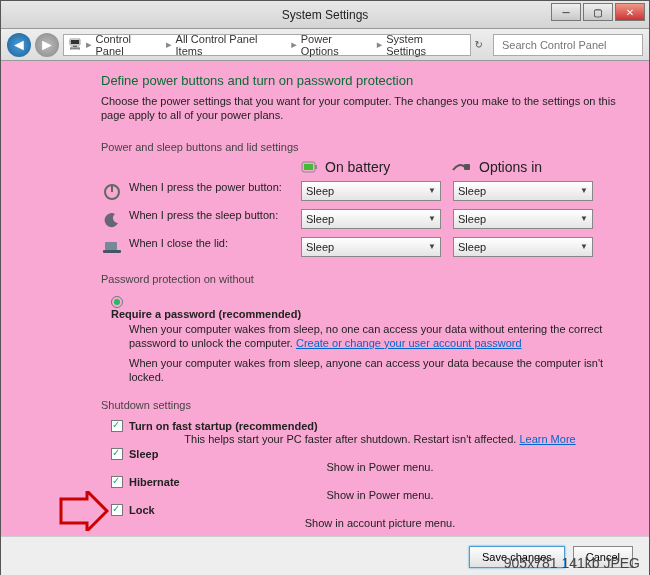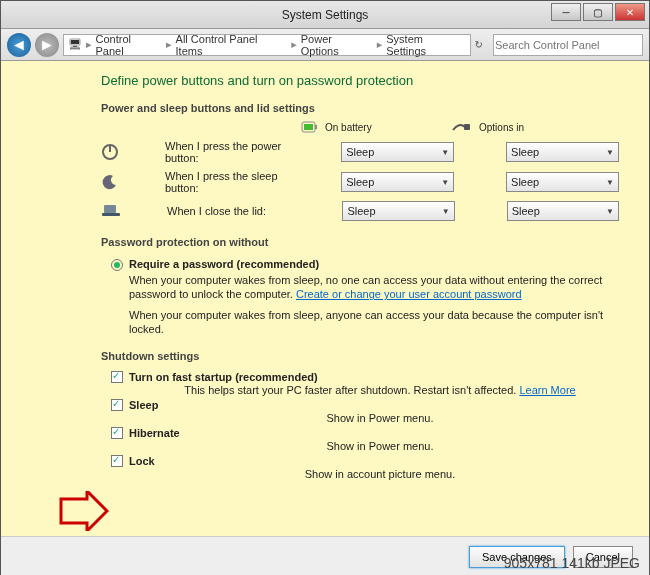--- a/index.html
+++ b/index.html
@@ -11,52 +11,52 @@
 .win-btn { width: 30px; height: 18px; margin-left: 2px; border: 1px solid #777; display: flex; align-items: center; justify-content: center; font-size: 10px; cursor: pointer; }
 .min { background: linear-gradient(#f0f0f0,#c8c8c8); }
 .max { background: linear-gradient(#f0f0f0,#c8c8c8); }
 .close { background: linear-gradient(#e98,#c33); color: #fff; }
 .navbar { height: 32px; background: linear-gradient(#eee,#ddd); border-bottom: 1px solid #999; display: flex; align-items: center; padding: 0 6px; }
 .nav-btn { width: 24px; height: 24px; border-radius: 50%; background: radial-gradient(#4a9ed8,#1a5f98); display: flex; align-items: center; justify-content: center; color: #fff; margin-right: 4px; cursor: pointer; }
 .nav-btn.disabled { background: radial-gradient(#bbb,#888); }
 .breadcrumb { flex: 1; height: 22px; background: #fff; border: 1px solid #aaa; display: flex; align-items: center; font-size: 11px; color: #333; padding: 0 4px; }
 .breadcrumb .sep { margin: 0 4px; color: #888; }
 .breadcrumb .bc-item { cursor: pointer; }
-.searchbox { width: 150px; height: 22px; border: 1px solid #aaa; background: #fff; margin-left: 6px; font-size: 11px; padding: 0 1px; color: #888; }
+.searchbox { width: 150px; height: 22px; border: 1px solid #aaa; background: #fff; margin-left: 6px; font-size: 11px; padding: 0 8px; color: #888; }
 .content { padding: 12px 18px 8px 100px; font-size: 11px; color: #222; height: 475px; overflow: hidden; }
 .page-title { color: #0a6a32; font-size: 13px; margin-bottom: 6px; }
 .page-desc { margin-bottom: 10px; line-height: 1.3; }
-.section-label { color: #444; font-size: 11px; position: relative; margin: 8px 0 6px 0; font-weight: bold; }
+.section-label { color: #444; font-size: 11px; position: relative; margin: 8px 0 6px 0; }
 .section-label::after { content: ""; position: absolute; top: 50%; left: 100%; margin-left: 8px; width: 500px; border-top: 1px solid #ccc; }
 .section-labelwrap { overflow: hidden; }
 .col-headers { display: flex; margin-left: 200px; }
-.col-head { width: 150px; display: flex; align-items: center; font-size: 10px; }
+.col-head { width: 150px; display: flex; align-items: center; font-size: 14px; }
 .col-head svg, .col-head .plugicon { margin-right: 6px; }
-.row { display: flex; align-items: center; margin: 6px 0; gap: 40px; }
+.row { display: flex; margin: 6px 0; }
 .row-icon { width: 22px; height: 22px; margin-right: 6px; display: flex; align-items: center; justify-content: center; }
 .row-label { width: 172px; }
 .dropdown { width: 140px; height: 20px; border: 1px solid #888; background: linear-gradient(#fff,#e4e4e4); font-size: 11px; padding: 0 4px; display: flex; align-items: center; justify-content: space-between; margin-right: 12px; cursor: pointer; }
 .dropdown .arr { font-size: 8px; color: #444; }
-.radio-row { display: flex; align-items: flex-start; margin: 4px 0 2px 10px; }
+.radio-row { display: flex; align-items: flex-start; margin: 4px 0 2px 10px; flex-direction: column; }
 .radio { width: 12px; height: 12px; border: 1px solid #777; border-radius: 50%; margin-right: 6px; margin-top: 1px; position: relative; cursor: pointer; flex-shrink: 0; }
 .radio.checked::after { content: ""; position: absolute; width: 6px; height: 6px; background: #2b6; border-radius: 50%; top: 2px; left: 2px; }
 .radio-label { font-weight: bold; }
 .radio-desc { margin-left: 28px; margin-bottom: 6px; line-height: 1.3; }
 .link { color: #0066cc; text-decoration: underline; cursor: pointer; }
 .check-row { display: flex; align-items: flex-end; margin: 3px 0 1px 10px; }
 .check { width: 12px; height: 12px; border: 1px solid #777; background: #fff; margin-right: 6px; position: relative; cursor: pointer; flex-shrink: 0; }
 .check.checked::after { content: "✓"; position: absolute; font-size: 10px; color: #2a7; top: -2px; left: 0; }
 .check-label { font-weight: bold; }
 .check-desc { margin-left: 28px; margin-bottom: 3px; text-align: center; }
 .footer { height: 40px; background: #eee; border-top: 1px solid #ccc; display: flex; align-items: center; justify-content: flex-end; padding: 0 16px; }
 .btn { height: 22px; padding: 0 12px; border: 1px solid #888; background: linear-gradient(#fdfdfd,#e2e2e2); font-size: 11px; margin-left: 8px; cursor: pointer; }
 .btn.primary { border: 1px solid #4a9ed8; box-shadow: 0 0 2px #4a9ed8; }
 .arrow-annot { position: absolute; left: 58px; top: 430px; pointer-events: none; }
 .meta { position: absolute; bottom: 4px; right: 10px; font-size: 14px; color: #444; }
-.content-wrap { position: relative; background: #fef9c3; }
+.content-wrap { position: relative; background: #f9a8d4; }
 </style>
 </head>
 <body>
 
 <div class="window">
   <div class="titlebar">
     <span class="titlebar-title">System Settings</span>
     <div class="win-btns">
       <div class="win-btn min">─</div>
       <div class="win-btn max">▢</div>
@@ -78,20 +78,21 @@
       <span class="sep">▸</span>
       <span class="bc-item">System Settings</span>
     </div>
     <span style="margin:0 4px;font-size:10px;color:#555">↻</span>
     <input class="searchbox" placeholder="Search Control Panel" style="">
   </div>
 
   <div class="content-wrap">
   <div class="content">
     <div class="page-title">Define power buttons and turn on password protection</div>
+    <div class="page-desc">Choose the power settings that you want for your computer. The changes you make to the settings on this page apply to all of your power plans.</div>
 
     <div class="section-labelwrap">
           <div class="section-label">Power and sleep buttons and lid settings</div>
         </div>
 
     <div class="col-headers">
       <div class="col-head">
         <svg width="18" height="14">
               <rect x="1" y="2" width="13" height="10" rx="2" fill="none" stroke="#888"></rect>
               <rect x="3" y="4" width="9" height="6" fill="#4b3"></rect>

